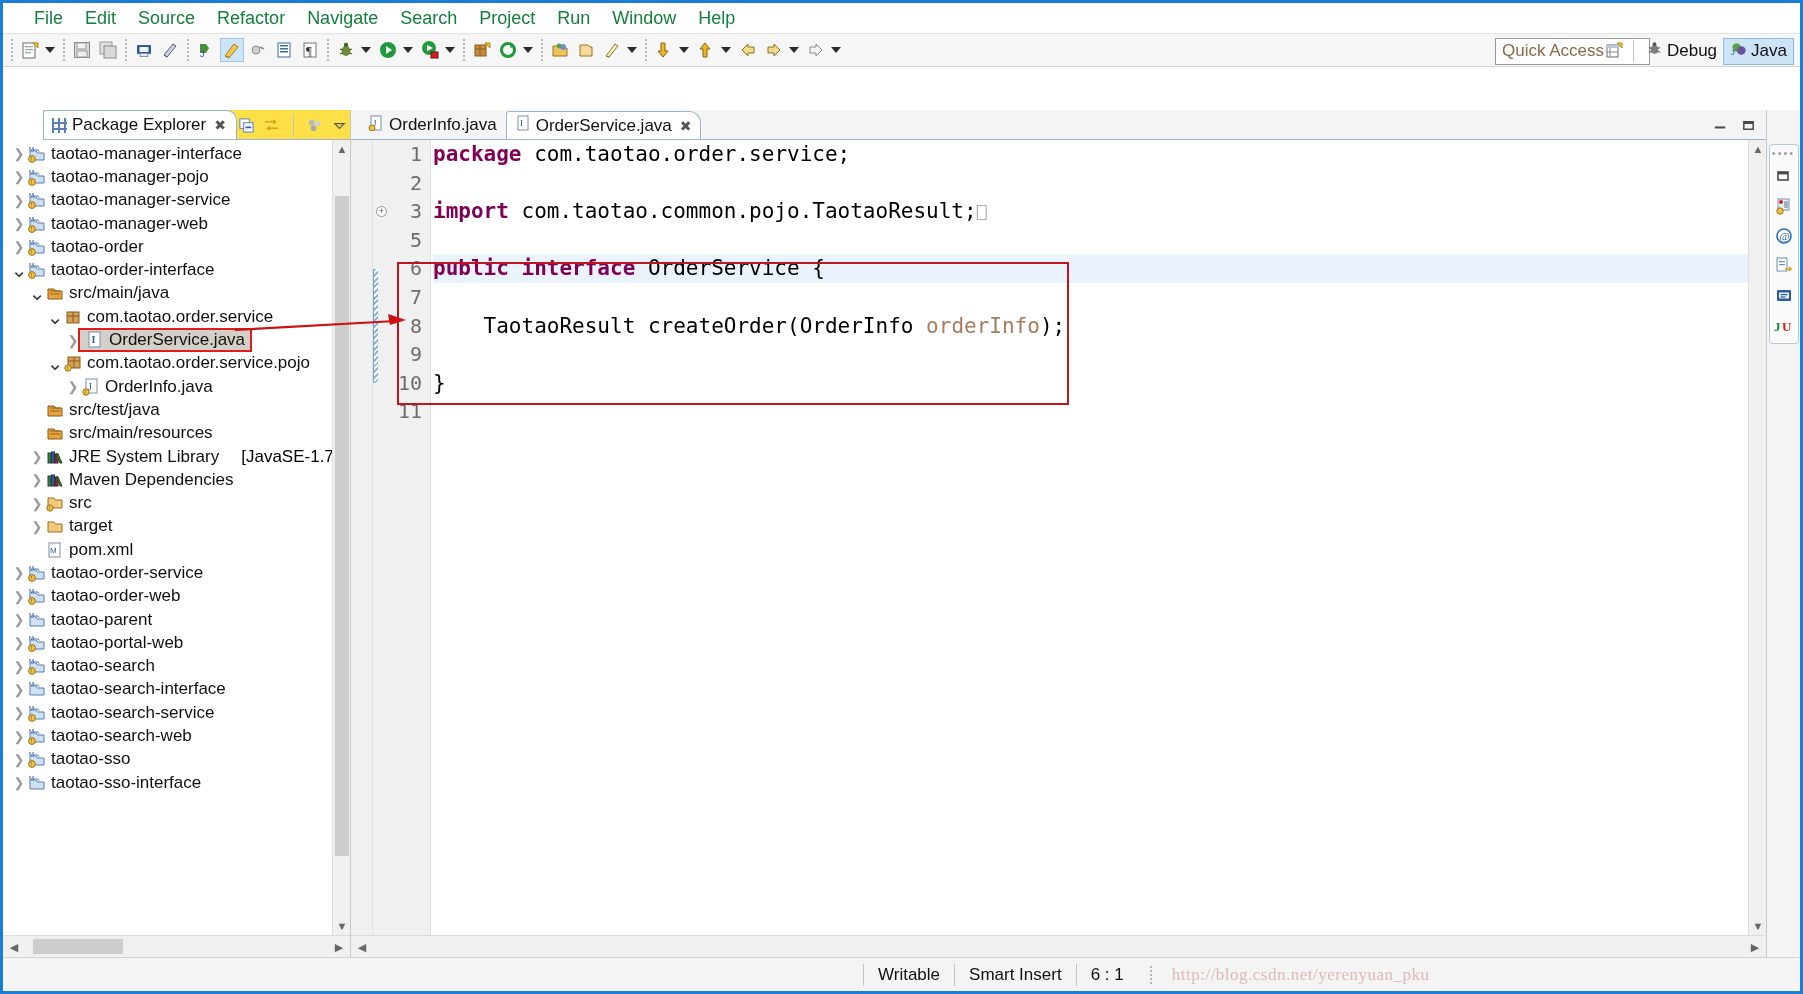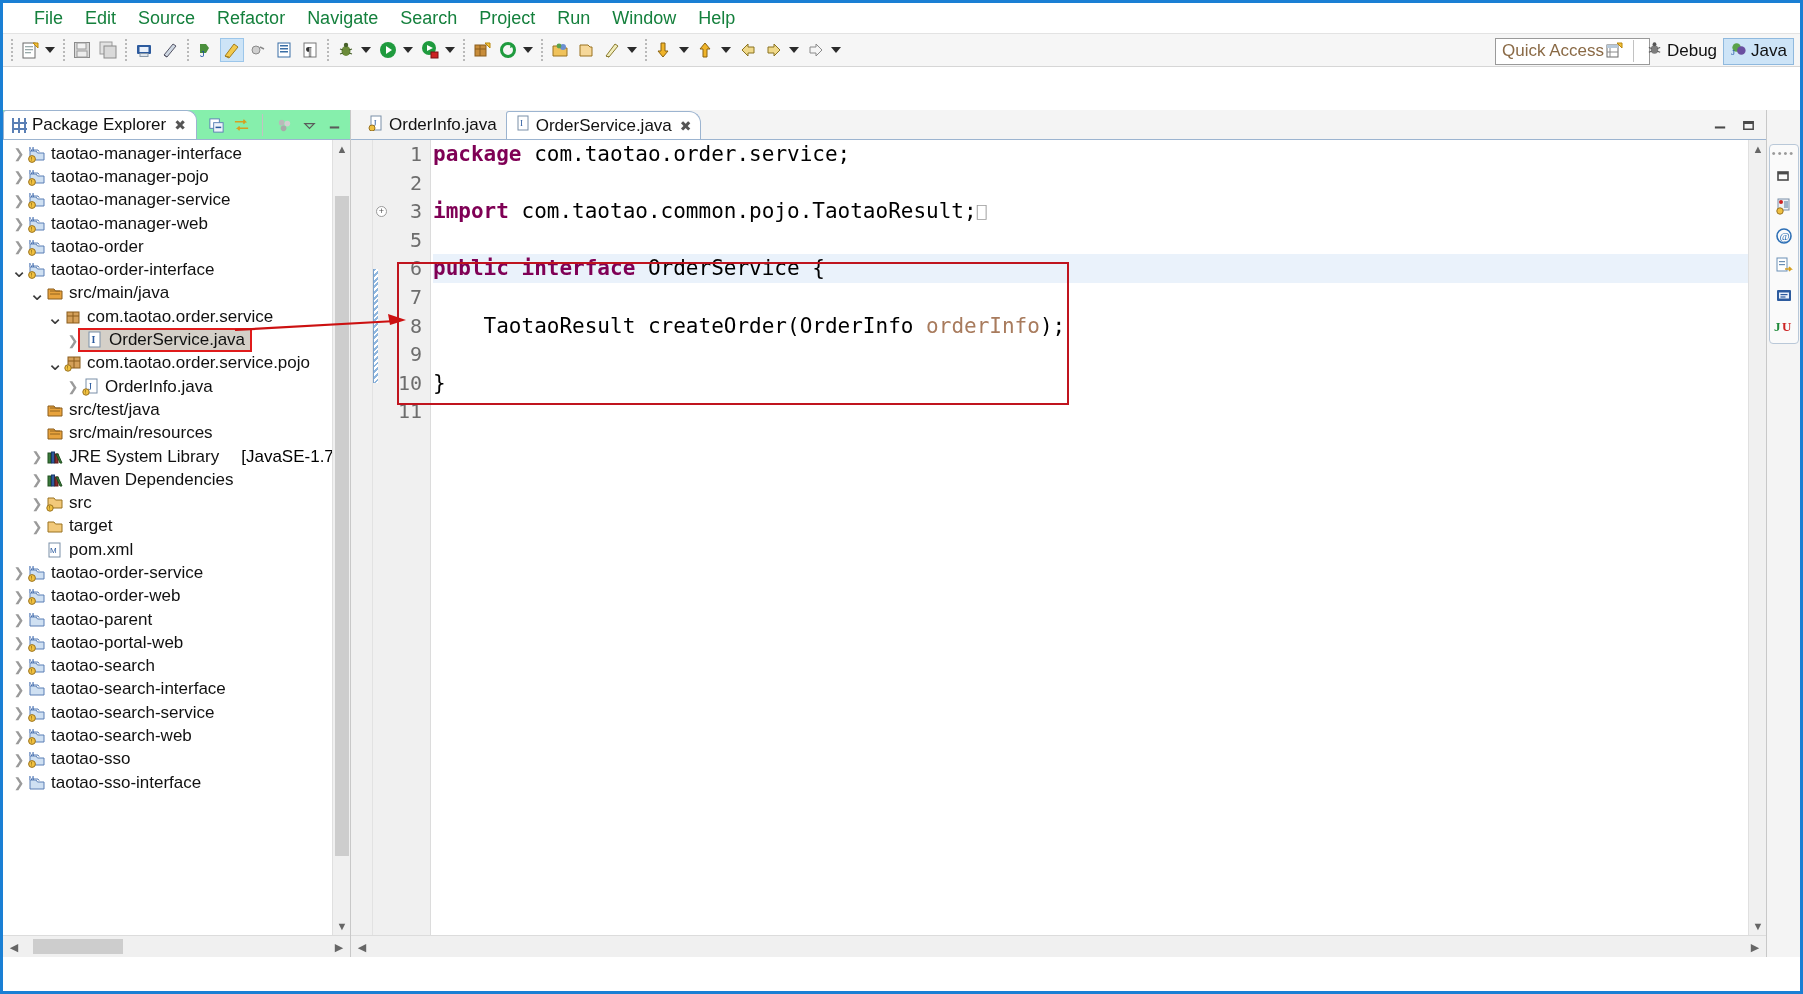--- a/index.html
+++ b/index.html
@@ -116,23 +116,24 @@
   .pkg-panel {
     width: 348px; flex: 0 0 348px;
     display: flex; flex-direction: column;
     background: #ffffff;
     border-right: 1px solid #c8c8c8;
     position: relative;
   }
   .pkg-tabrow {
     height: 30px;
     display: flex; align-items: flex-end;
-    background: #86efac;
+    background: #fde047;
     border-bottom: 1px solid #9cb4d0;
     position: relative;
+    margin-left: 40px;
   }
   .pkg-tab {
     display: flex; align-items: center; gap: 5px;
     height: 29px; padding: 0 10px 0 8px;
     background: #ffffff;
     border: 1px solid #9cb4d0; border-bottom: none;
     border-radius: 3px 10px 0 0;
     font-size: 17px; color: #111;
     white-space: nowrap;
   }
@@ -1108,19 +1109,30 @@
         <div class="fv-icon">
           <svg width="20" height="18" viewBox="0 0 20 18">
               <text x="0" y="14" font-size="13" fill="#1f8a3a" font-family="serif" font-weight="bold">J</text>
               <text x="8" y="14" font-size="13" fill="#cc2222" font-family="serif" font-weight="bold">U</text>
             </svg>
         </div>
       </div>
     </div>
   </div>
 
+  <div class="statusbar">
+    <div style="width:860px"></div>
+    <div class="st-div"></div>
+    <div class="st-cell">Writable</div>
+    <div class="st-div"></div>
+    <div class="st-cell">Smart Insert</div>
+    <div class="st-div"></div>
+    <div class="st-cell">6 : 1</div>
+    <div class="st-dots"></div>
+    <div class="watermark">http://blog.csdn.net/yerenyuan_pku</div>
+  </div>
 
   <svg class="annot" width="1803" height="994">
     <line x1="232" y1="327" x2="393" y2="318" stroke="#cc1111" stroke-width="2.2"></line>
     <path d="M403 317 L385 311 L387 322 Z" fill="#cc1111"></path>
   </svg>
 
 </div>
 
 </body></html>

